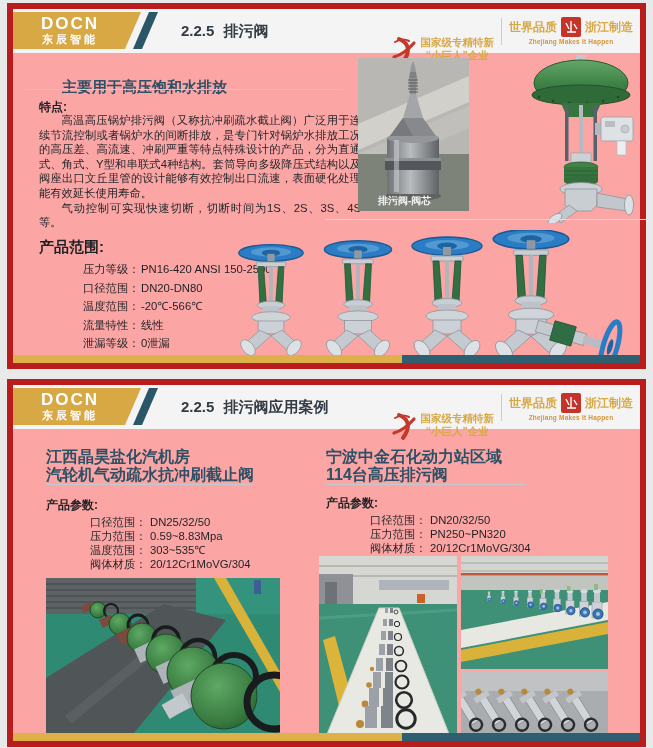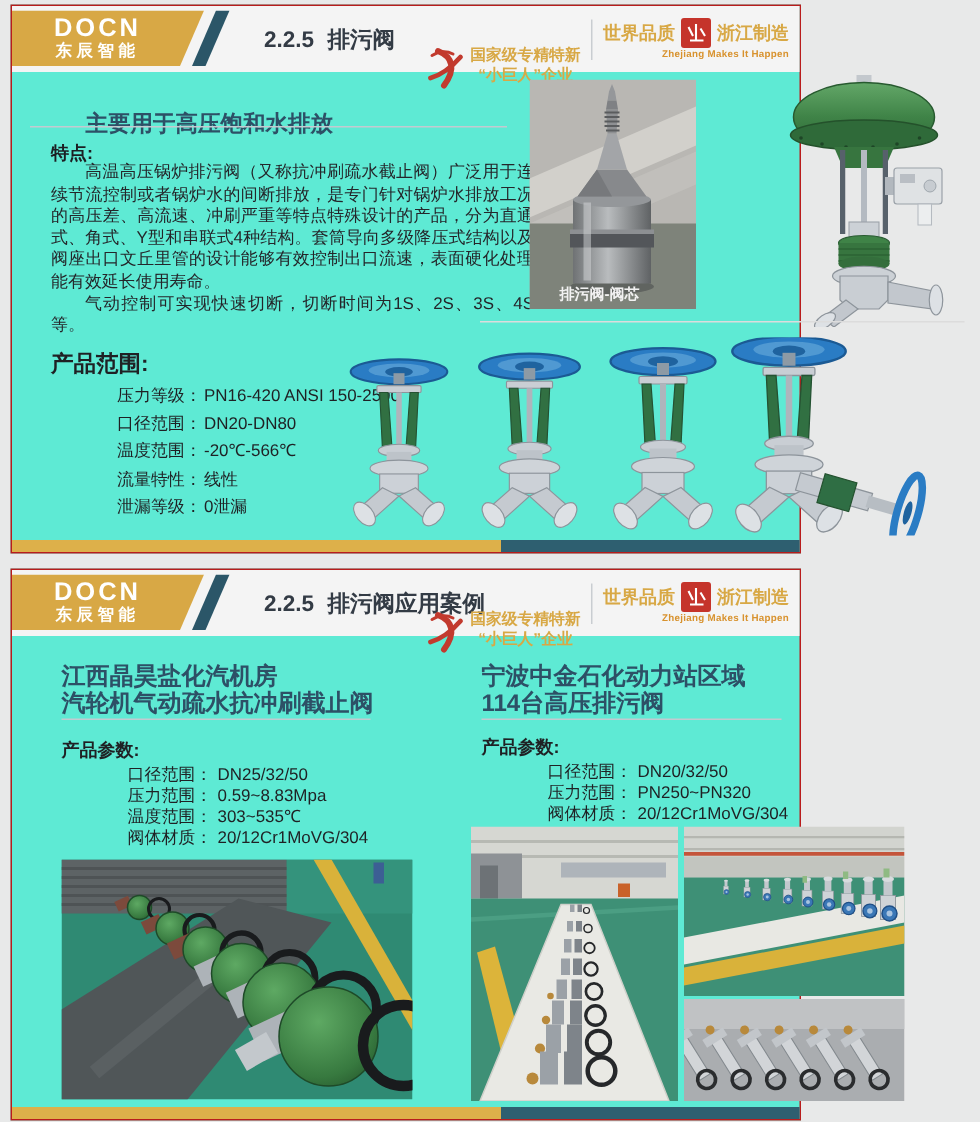--- a/index.html
+++ b/index.html
@@ -1,31 +1,31 @@
 <!DOCTYPE html>
 <html><head>
 <meta charset="utf-8">
 <style>
   html,body{margin:0;padding:0;}
   body{width:653px;height:748px;background:#e8e9e9;font-family:"Liberation Sans",sans-serif;position:relative;overflow:hidden;}
-  .slide{position:absolute;left:7px;width:527px;background:#5eead4;border:1px solid #b91c1c;box-sizing:border-box;}
+  .slide{position:absolute;left:7px;width:639px;background:#fca5a5;border:6px solid #b91c1c;box-sizing:border-box;}
   #slide1{top:3px;height:366px;}
   #slide2{top:379px;height:368px;}
   .hdr{position:absolute;top:0;left:0;right:0;height:44px;background:#f4f4f4;}
   .logo-svg{position:absolute;left:0;top:3px;}
   .logo-text{position:absolute;left:4px;top:6px;width:106px;text-align:center;color:#fff;}
   .logo-en{font-size:17px;font-weight:bold;letter-spacing:2px;line-height:17px;}
   .logo-cn{font-size:11px;font-weight:bold;letter-spacing:3px;line-height:13px;margin-top:1px;}
   .sec-title{position:absolute;left:168px;top:13px;font-size:15px;font-weight:bold;color:#333b45;text-align:right;}
   .sec-title .no{margin-right:9px;}
   .badges{position:absolute;right:7px;top:5px;height:34px;display:flex;align-items:center;gap:7px;}
   .b1{display:flex;align-items:center;gap:4px;margin-top:36px;}
   .b1-text{color:#d8a845;font-weight:bold;font-size:10.5px;line-height:13px;text-align:center;}
   .bdiv{width:1px;height:27px;background:#c9cdd1;}
-  .b2{text-align:right;}
+  .b2{text-align:center;}
   .b2-row{display:flex;align-items:center;gap:4px;color:#d8a845;font-weight:bold;font-size:12px;}
   .b2-sub{font-size:6.5px;color:#d8922e;font-weight:bold;margin-top:1px;letter-spacing:0.2px;}
   .bar{position:absolute;left:0;right:0;bottom:0;height:8px;display:flex;}
   .bar .g{width:62%;background:#ddb04a;}
   .bar .t{flex:1;background:#2e5f70;}
   
   #s1-heading{position:absolute;left:33px;top:53px;font-size:15px;font-weight:bold;color:#2d5066;}
   #s1-hline{position:absolute;left:12px;top:80px;width:318px;height:1px;background:#c3cad0;}
   #s1-feat{position:absolute;left:26px;top:90px;font-size:12px;font-weight:bold;color:#1c1e22;}
   #s1-paras{position:absolute;left:26px;top:104px;width:322px;font-size:11.3px;line-height:14.6px;color:#24262a;text-align:justify;}

